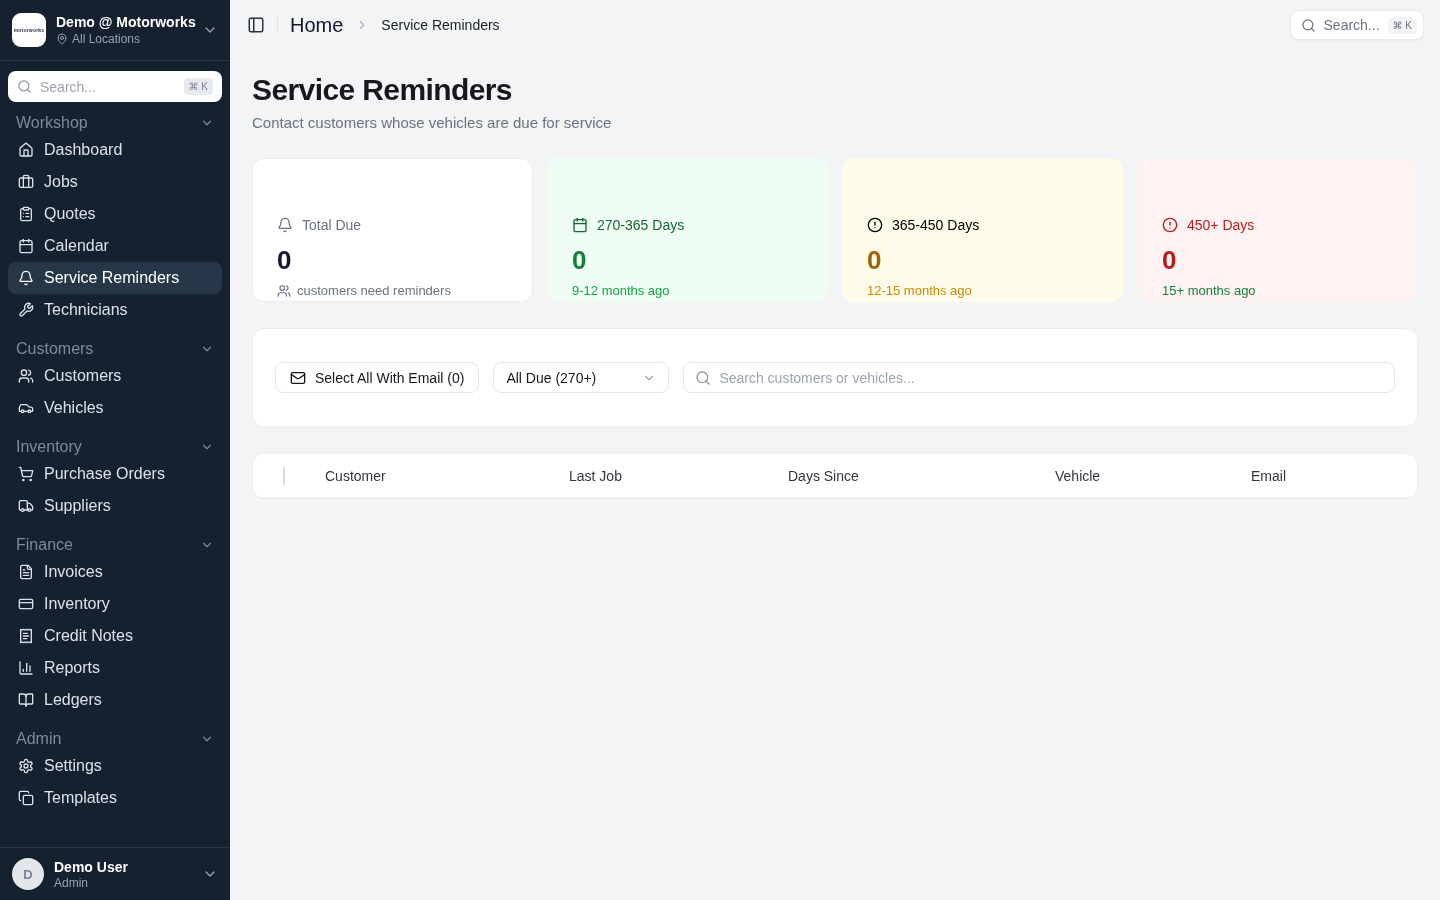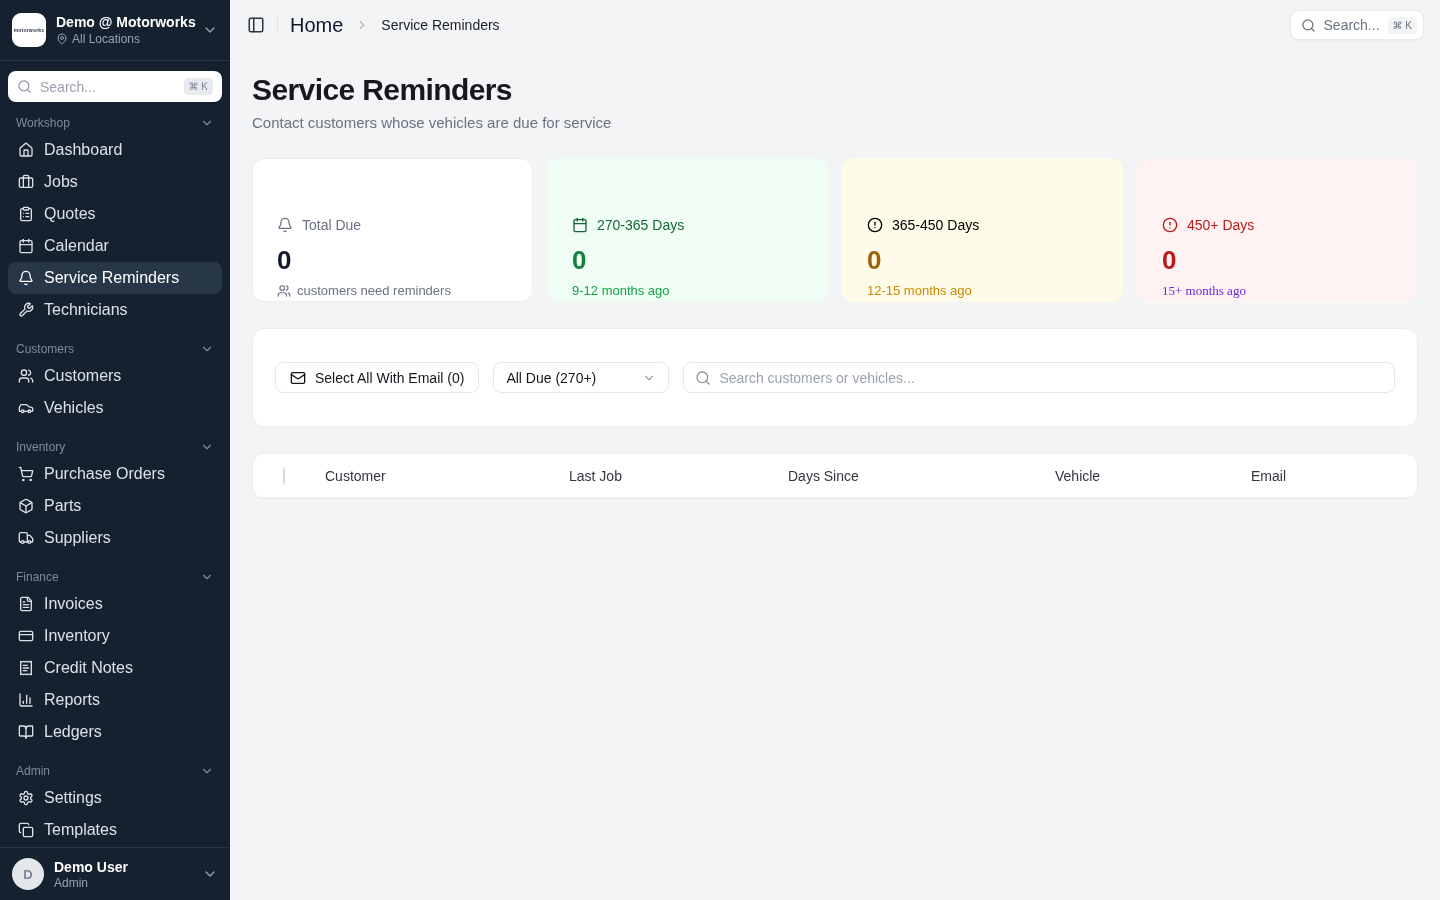--- a/index.html
+++ b/index.html
@@ -20,21 +20,21 @@
   .org-name { font-size: 14px; font-weight: 700; color: #fff; white-space: nowrap; }
   .org-loc { font-size: 12px; color: #97a1af; display: flex; gap: 4px; align-items: center; margin-top: 2px; }
   .sb-chevron { color: #97a1af; }
   .sb-search { margin: 10px 8px 2px; background: #fff; border-radius: 8px; height: 31px; display: flex; align-items: center; gap: 8px; padding: 0 9px; color: #8a94a3; }
   .sb-search input { border: 0; outline: 0; background: transparent; font-family: inherit; font-size: 14px; color: #30343c; width: 110px; }
   .sb-search input::placeholder { color: #9ca3af; }
   .kbd { margin-left: auto; background: #e8eaee; color: #7b8494; font-size: 10px; padding: 3px 5px; border-radius: 4px; white-space: nowrap; }
   .sb-nav { flex: 1; padding: 6px 8px 0; overflow: hidden; }
   .section { margin-top: 12px; }
   .section:first-child { margin-top: 2px; }
-  .section-label { display: flex; justify-content: space-between; align-items: center; color: #7f8a99; font-size: 12px; padding: 0 8px; height: 22px; }
+  .section-label { display: flex; justify-content: space-between; align-items: center; color: #7f8a99; font-size: 16px; padding: 0 8px; height: 22px; }
   .nav-item { display: flex; align-items: center; gap: 10px; height: 32px; padding: 0 10px; border-radius: 8px; color: #dbe1e8; font-size: 16px; cursor: pointer; }
   .nav-item .icon { width: 16px; height: 16px; }
   .nav-item.active { background: #273748; color: #fff; }
   .sb-user { border-top: 1px solid rgba(255,255,255,.09); padding: 10px 12px; display: flex; align-items: center; gap: 10px; }
   .avatar { width: 32px; height: 32px; border-radius: 50%; background: #e3e6ea; color: #7b8494; display: flex; align-items: center; justify-content: center; font-size: 13px; font-weight: 600; flex: none; }
   .user-meta { flex: 1; }
   .user-name { font-size: 14px; font-weight: 700; color: #fff; }
   .user-role { font-size: 12px; color: #97a1af; margin-top: 1px; }
 
   
@@ -67,21 +67,21 @@
   .card.green .card-head { color: #166534; }
   .card.green .card-value { color: #15803d; }
   .card.green .card-sub { color: #16a34a; }
   .card.yellow { background: #fefce8; }
   .card.yellow .card-head { color: #000000; }
   .card.yellow .card-value { color: #a16207; }
   .card.yellow .card-sub { color: #ca8a04; }
   .card.red { background: #fef2f2; }
   .card.red .card-head { color: #b91c1c; }
   .card.red .card-value { color: #b91c1c; }
-  .card.red .card-sub { color: #6d28d9; font-family: Liberation Serif, serif; }
+  .card.red .card-sub { color: #15803d; }
 
   .filter-card { background: #fff; border: 1px solid #ececee; border-radius: 12px; margin-top: 26px; padding: 33px 22px; display: flex; align-items: center; gap: 14px; }
   .btn-select-all { display: flex; align-items: center; gap: 9px; border: 1px solid #e5e7eb; background: #fff; border-radius: 8px; height: 31px; padding: 8px 14px; font-family: inherit; font-size: 14px; font-weight: 500; color: #15181e; cursor: pointer; }
   .btn-select-all .icon { width: 16px; height: 16px; color: #15181e; }
   .range-select { width: 176px; height: 31px; border: 1px solid #e5e7eb; border-radius: 8px; display: flex; align-items: center; justify-content: space-between; padding: 0 12px; font-size: 14px; color: #15181e; cursor: pointer; }
   .range-select .icon { width: 14px; height: 14px; color: #9ca3af; }
   .search-box { flex: 1; height: 31px; border: 1px solid #e5e7eb; border-radius: 8px; display: flex; align-items: center; gap: 8px; padding: 0 11px; color: #8a94a3; }
   .search-box .icon { width: 16px; height: 16px; }
   .search-box input { flex: 1; border: 0; outline: 0; background: transparent; font-family: inherit; font-size: 14px; color: #30343c; }
   .search-box input::placeholder { color: #9ca3af; }
@@ -325,26 +325,20 @@
         <span>Inventory</span>
         <svg class="icon" style="width:14px;height:14px">
             <use href="#i-chevron-down"></use>
           </svg>
       </div>
       <div class="nav-item">
         <svg class="icon">
             <use href="#i-cart"></use>
           </svg>
         <span>Purchase Orders</span>
-      </div>
-      <div class="nav-item">
-        <svg class="icon">
-            <use href="#i-package"></use>
-          </svg>
-        <span>Parts</span>
       </div>
       <div class="nav-item">
         <svg class="icon">
             <use href="#i-truck"></use>
           </svg>
         <span>Suppliers</span>
       </div>
     </div>
 
     <div class="section">

